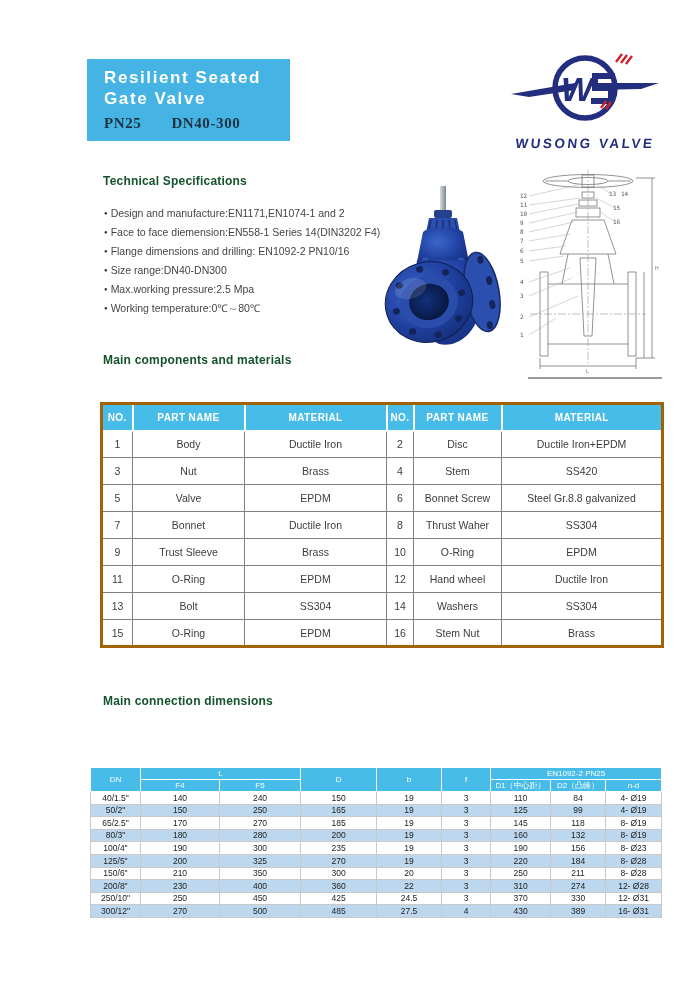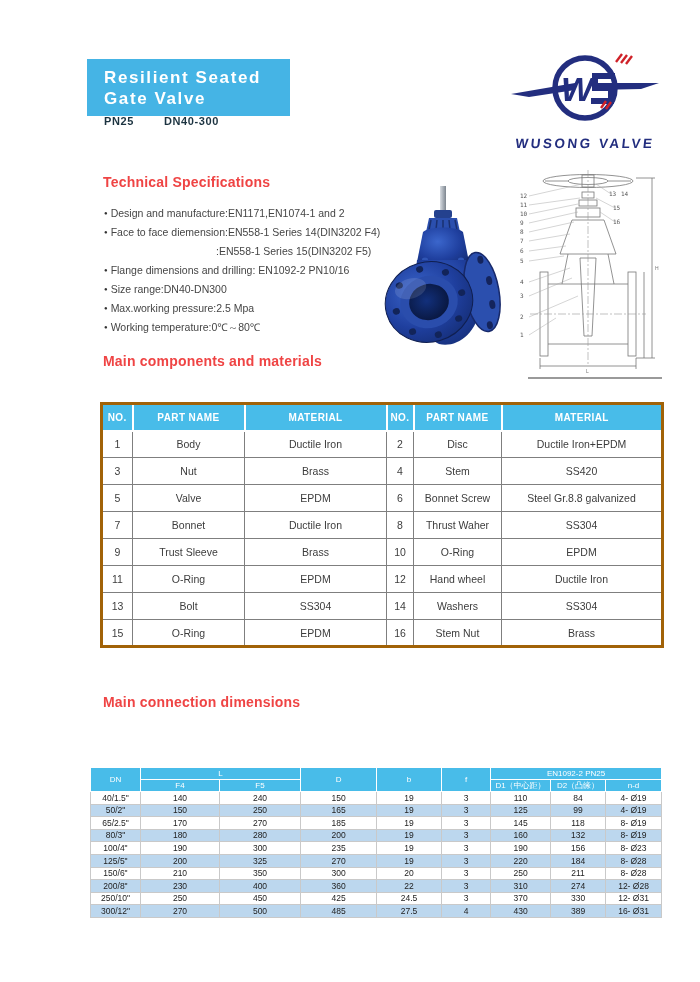--- a/index.html
+++ b/index.html
@@ -1,28 +1,28 @@
 <!DOCTYPE html>
 <html><head>
 <meta charset="utf-8">
 <style>
   * { margin:0; padding:0; box-sizing:border-box; }
   html,body { background:#ffffff; }
   body { width:700px; height:982px; position:relative; font-family:"Liberation Sans", sans-serif; color:#3a3a3a; overflow:hidden; }
 
   
-  .title-block { position:absolute; left:87px; top:59px; width:203px; height:57px; background:#45b4e5; padding:8px 0 0 17px; }
+  .title-block { position:absolute; left:87px; top:59px; width:203px; height:82px; background:#45b4e5; padding:8px 0 0 17px; }
   .title-line { color:#ffffff; font-weight:bold; font-size:17px; line-height:21px; letter-spacing:1.6px; }
-  .pn-row { display:flex; gap:30px; margin-top:6px; color:#1c3340; font-size:11px; font-weight:bold; letter-spacing:0.6px; }
+  .pn-row { display:flex; gap:30px; margin-top:6px; color:#1c3340; font-size:15px; font-weight:bold; letter-spacing:0.6px;font-family:Liberation Serif, serif; }
 
   .logo-wrap { position:absolute; left:503px; top:46px; width:164px; text-align:center; }
   .brand-name { margin-top:2px; color:#232e7f; font-weight:bold; font-size:13.5px; letter-spacing:2.5px; transform:skewX(-6deg); }
 
   
-  .sec-heading { position:absolute; left:103px; color:#ef4444; font-size:14px; font-weight:bold; letter-spacing:0.2px; }
+  .sec-heading { position:absolute; left:103px; color:#14532d; font-size:12px; font-weight:bold; letter-spacing:0.2px; }
   #h-specs { top:174px; }
   #h-components { top:353px; }
   #h-dimensions { top:694px; }
 
   
   .spec-list { position:absolute; left:104px; top:204px; width:300px; font-size:10.5px; color:#454545; }
   .spec-item { line-height:19px; white-space:nowrap; }
   .spec-item .bullet { font-size:6px; vertical-align:2px; margin-right:3px; color:#333; }
   .spec-item.cont { margin-left:112px; }
 
@@ -78,21 +78,20 @@
   <div class="brand-name">WUSONG VALVE</div>
 </div>
 
 <div class="sec-heading" id="h-specs">Technical Specifications</div>
 <div class="sec-heading" id="h-components">Main components and materials</div>
 <div class="sec-heading" id="h-dimensions">Main connection dimensions</div>
 
 <div class="spec-list">
     <div class="spec-item"><span class="bullet">●</span><span>Design and manufacture:EN1171,EN1074-1 and 2</span></div>
     <div class="spec-item"><span class="bullet">●</span><span>Face to face diemension:EN558-1 Series 14(DIN3202 F4)</span></div>
-    <div class="spec-item cont"><span>:EN558-1 Series 15(DIN3202 F5)</span></div>
     <div class="spec-item"><span class="bullet">●</span><span>Flange dimensions and drilling: EN1092-2 PN10/16</span></div>
     <div class="spec-item"><span class="bullet">●</span><span>Size range:DN40-DN300</span></div>
     <div class="spec-item"><span class="bullet">●</span><span>Max.working pressure:2.5 Mpa</span></div>
     <div class="spec-item"><span class="bullet">●</span><span>Working temperature:0℃～80℃</span></div>
   </div>
 
 <svg class="valve-photo" width="122" height="172" viewBox="0 0 122 172">
   <defs>
     <radialGradient id="bodyG" cx="40%" cy="35%" r="80%">
       <stop offset="0%" stop-color="#3b66cc"></stop>

